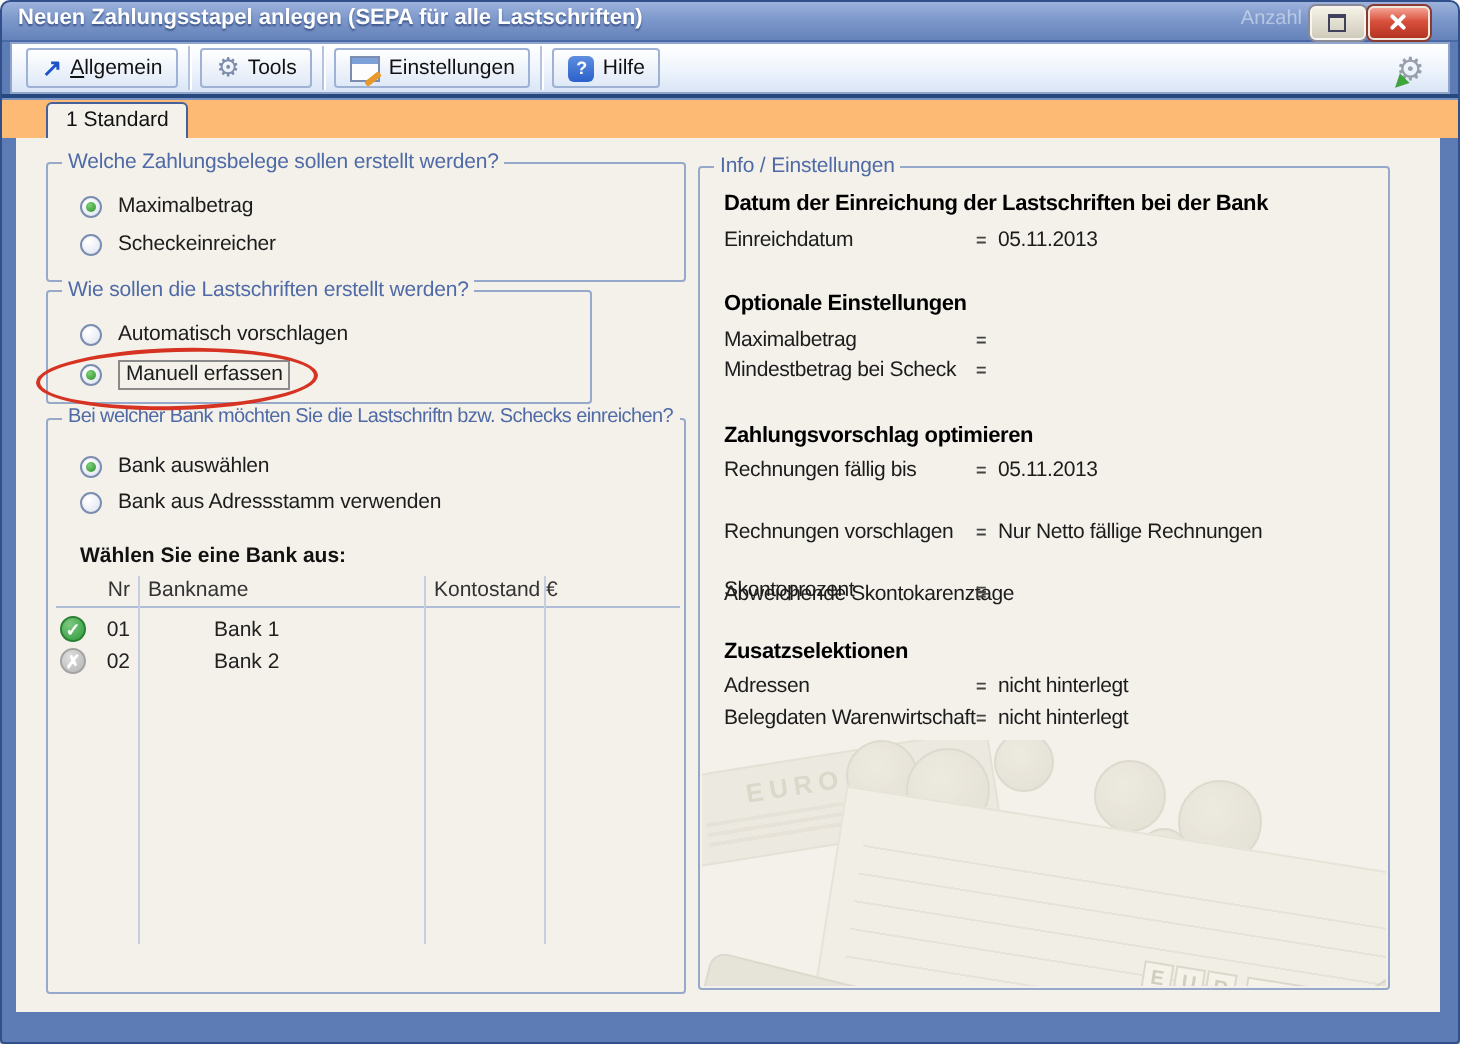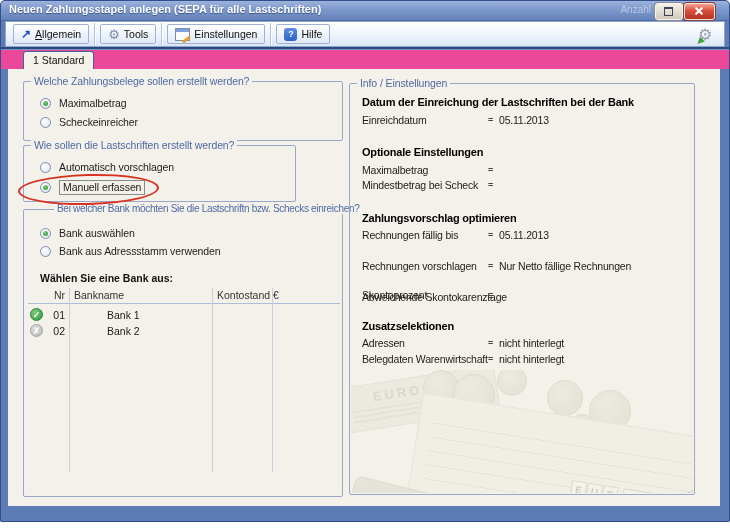--- a/index.html
+++ b/index.html
@@ -39,30 +39,30 @@
     color:#fff;font-weight:bold;font-size:9px;text-align:center;line-height:13px;}
   .ic-help::before{content:"?";}
   .ic-settings{position:relative;width:13px;height:11px;background:#fdfdfd;border:1px solid #7a8db0;}
   .ic-settings::before{content:"";position:absolute;left:0;top:0;right:0;height:3px;background:#7ea0d8;}
   .ic-settings::after{content:"";position:absolute;right:-2px;bottom:-1px;width:9px;height:3px;background:#e8992c;
     border-radius:1px;transform:rotate(-38deg);}
   .exec{position:absolute;right:8px;top:3px;width:20px;height:20px;}
   .exec::before{content:"\2699";position:absolute;left:2px;top:0;font-size:16px;color:#99a0ad;}
   .exec::after{content:"\25B6";position:absolute;left:1px;bottom:-2px;font-size:9px;color:#3fa43c;transform:rotate(135deg);}
   
-  .tabstrip{position:absolute;left:0;right:0;top:48px;height:20px;background:#ec4899;box-shadow:inset 0 1px 0 #7b93c2;}
+  .tabstrip{position:absolute;left:0;right:0;top:48px;height:20px;background:#fdba74;box-shadow:inset 0 1px 0 #7b93c2;}
   .tab{position:absolute;left:22px;top:2px;height:18px;padding:0 9px;background:#f3f1e9;
     border:1px solid #44619c;border-bottom:none;border-radius:3px 3px 0 0;
     font-size:10.5px;color:#111;line-height:17px;cursor:default;}
   
   .content{position:absolute;left:7px;right:9px;top:68px;bottom:15px;background:#f3f1e9;}
   .gb{position:absolute;border:1px solid #97a9cb;border-radius:2px;box-sizing:border-box;}
   .legend{position:absolute;top:-7px;left:7px;background:#f3f1e9;padding:0 3px;
     font-size:10.5px;letter-spacing:-0.1px;color:#4f6aa6;white-space:nowrap;}
-  .legend-long{font-size:10px;letter-spacing:-0.3px;margin-left:23px;}
+  .legend-long{font-size:10px;letter-spacing:-0.3px;}
   .opt{position:absolute;left:16px;display:flex;align-items:center;gap:8px;height:14px;cursor:default;}
   .radio{width:11px;height:11px;border-radius:50%;border:1px solid #7b8db0;flex:0 0 auto;
     background:radial-gradient(circle at 35% 30%,#ffffff,#dde3ee);position:relative;box-sizing:border-box;}
   .radio.sel::after{content:"";position:absolute;left:2px;top:2px;width:5px;height:5px;border-radius:50%;
     background:radial-gradient(circle at 35% 30%,#7ed07a,#2c8f2a);}
   .optlbl{font-size:10.5px;letter-spacing:-0.1px;color:#1c1c1c;white-space:nowrap;}
   .focusbox{border:1px solid #8a8a8a;padding:0 3px;line-height:13px;}
   .ellipse{position:absolute;left:10px;top:105px;width:137px;height:27px;border:2px solid #d63322;
     border-radius:50%;transform:rotate(-1.5deg);z-index:6;pointer-events:none;}
   .caption{position:absolute;font-size:10.5px;font-weight:bold;color:#111;white-space:nowrap;}

